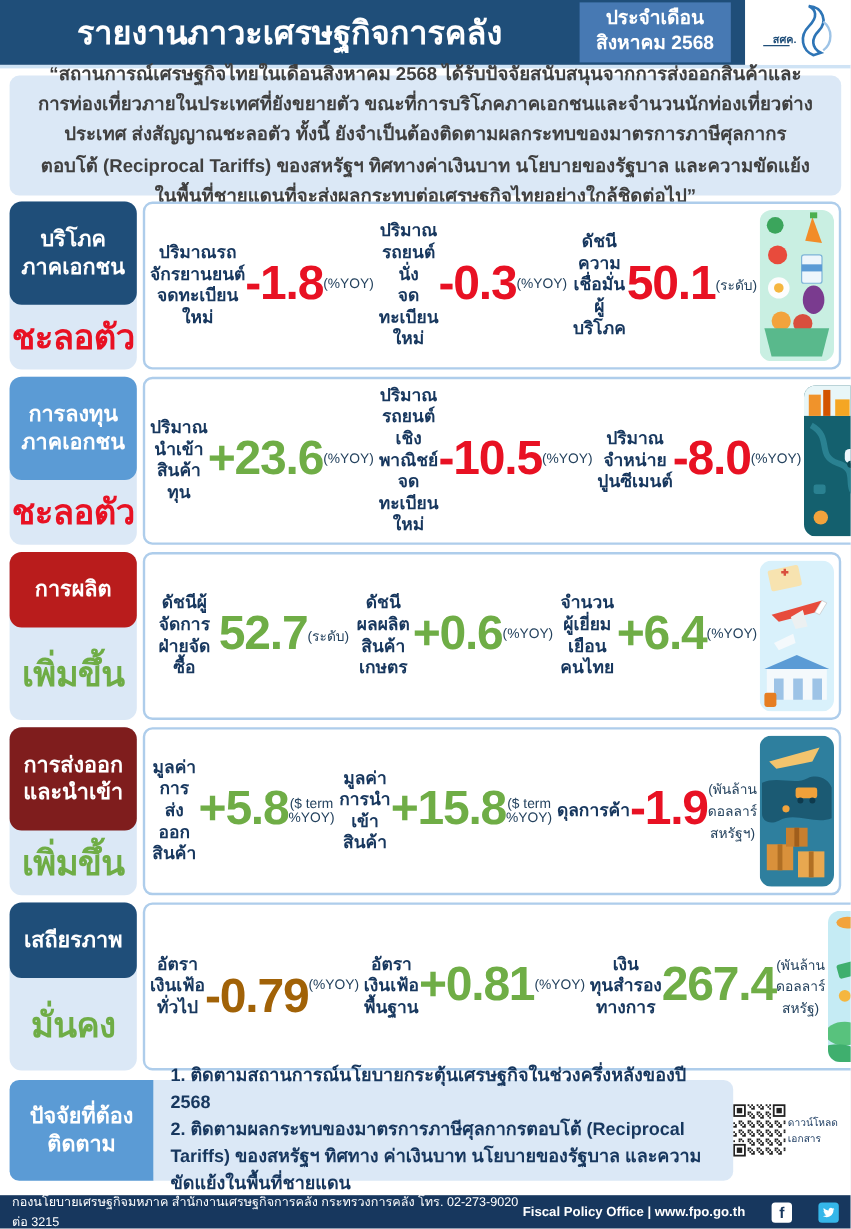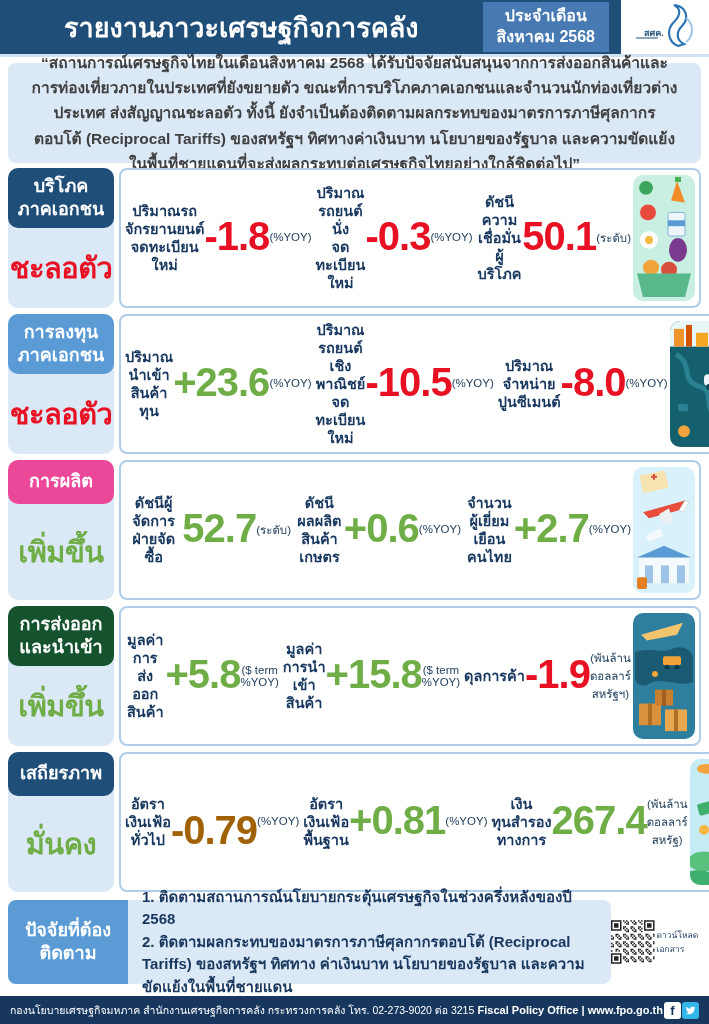--- a/index.html
+++ b/index.html
@@ -21,21 +21,21 @@
   .summary { margin:6px 8px 5px; background:#dbe8f6; border-radius:8px;
              padding:11px 22px; color:#404040; font-size:15.5px; font-weight:bold;
              line-height:1.62; text-align:center; height:100px;
              display:flex; align-items:center; }
 
   
   .section { display:flex; margin:0 8px 6px; height:140px; }
   .side { width:106px; background:#dbe8f6; border-radius:10px;
           display:flex; flex-direction:column; flex:none; }
   .side-head { border-radius:10px; color:#ffffff; font-weight:bold; font-size:18px;
-               text-align:center; padding:7px 4px; white-space:pre-line; line-height:1.28;
+               text-align:center; padding:20px 4px; white-space:pre-line; line-height:1.28;
                min-height:44px; display:flex; align-items:center; justify-content:center; }
   .side-status { flex:1; display:flex; align-items:center; justify-content:center;
                  font-size:29px; font-weight:800; letter-spacing:-0.5px; }
   .card { flex:1; background:#ffffff; border:2px solid #aecdeb; border-radius:8px;
           margin-left:5px; display:flex; align-items:stretch; padding:5px 4px 5px 2px; }
   .metric { flex:1; display:flex; flex-direction:row; align-items:center;
             justify-content:space-between; text-align:center; padding:0 2px; }
   .metric-label { color:#17375e; font-size:14.5px; font-weight:bold; white-space:pre-line;
                   line-height:1.25; min-height:38px; display:flex; align-items:center;
                   justify-content:center; }
@@ -55,21 +55,21 @@
                   display:flex; flex-direction:column; justify-content:center; }
   .qr-zone { width:90px; flex:none; display:flex; 
              align-items:center; justify-content:center; gap:2px; }
   .qr-zone svg { width:68px; height:68px; }
   .qr-caption { font-size:8.5px; color:#17375e; }
 
   
   .footer { margin-top:auto; background:#17375e; height:28px; display:flex;
             align-items:center; padding:0 10px; color:#ffffff; }
   .footer-left { font-size:10.5px; flex:1; }
-  .footer-right { font-size:11px; font-weight:bold; display:flex; align-items:center; gap:1px; }
+  .footer-right { font-size:11px; font-weight:bold; display:flex; align-items:center; gap:22px; }
   .social { width:17px; height:17px; border-radius:3px; display:flex; align-items:center;
             justify-content:center; flex:none; }
   .social.fb { background:#ffffff; color:#17375e; font-weight:bold; font-size:13px; }
   .social.tw { background:#35b6e9; }
 </style>
 </head>
 <body>
 
 <div class="page">
 
@@ -176,37 +176,37 @@
           <rect x="8" y="84" width="10" height="8" rx="2" fill="#2a8191"></rect>
           <rect x="40" y="108" width="12" height="10" rx="2" fill="#2a8191"></rect>
           <circle cx="14" cy="112" r="6" fill="#f2a33c"></circle>
         </svg>
       </div>
     </div>
   </div>
 
   <div class="section">
     <div class="side">
-      <div class="side-head" style="background-color: #ec4899;">การผลิต</div>
+      <div class="side-head" style="background-color: #b91c1c;">การผลิต</div>
       <div class="side-status" style="color: rgb(111, 173, 70);">เพิ่มขึ้น</div>
     </div>
     <div class="card">
       <div class="metric">
         <div class="metric-label">ดัชนีผู้จัดการฝ่ายจัดซื้อ</div>
         <div class="metric-value" style="color: rgb(111, 173, 70);">52.7</div>
         <div class="metric-unit">(ระดับ)</div>
       </div>
       <div class="metric">
         <div class="metric-label">ดัชนีผลผลิตสินค้าเกษตร</div>
         <div class="metric-value" style="color: rgb(111, 173, 70);">+0.6</div>
         <div class="metric-unit">(%YOY)</div>
       </div>
       <div class="metric">
         <div class="metric-label">จำนวนผู้เยี่ยมเยือนคนไทย</div>
-        <div class="metric-value" style="color: rgb(111, 173, 70);">+2.7</div>
+        <div class="metric-value" style="color: rgb(111, 173, 70);">+6.4</div>
         <div class="metric-unit">(%YOY)</div>
       </div>
       <div class="illus">
         <svg viewBox="0 0 62 128" preserveAspectRatio="none">
           <rect width="62" height="128" fill="#d9f1fb"></rect>
           <rect x="8" y="6" width="26" height="18" rx="2" fill="#f7e3b0" transform="rotate(-12 21 15)"></rect>
           <path d="M18 10 h6 M21 7 v6" stroke="#d94f3d" stroke-width="2"></path>
           <polygon points="10,46 52,34 46,44 16,52" fill="#e74c3c"></polygon>
           <polygon points="46,44 52,34 56,36 50,46" fill="#ffffff" stroke="#bbb" stroke-width="0.5"></polygon>
           <polygon points="26,48 36,42 40,56 30,58" fill="#ecf0f1"></polygon>
@@ -217,21 +217,21 @@
           <rect x="28" y="100" width="8" height="18" fill="#9dc3e6"></rect>
           <rect x="44" y="100" width="8" height="18" fill="#9dc3e6"></rect>
           <rect x="4" y="112" width="10" height="12" rx="2" fill="#e67e22"></rect>
         </svg>
       </div>
     </div>
   </div>
 
   <div class="section">
     <div class="side">
-      <div class="side-head" style="background-color: #14532d;">การส่งออก
+      <div class="side-head" style="background-color: #7f1d1d;">การส่งออก
 และนำเข้า</div>
       <div class="side-status" style="color: rgb(111, 173, 70);">เพิ่มขึ้น</div>
     </div>
     <div class="card">
       <div class="metric">
         <div class="metric-label">มูลค่าการส่งออกสินค้า</div>
         <div class="metric-value" style="color: rgb(111, 173, 70);">+5.8</div>
         <div class="metric-unit">($ term %YOY)</div>
       </div>
       <div class="metric">

